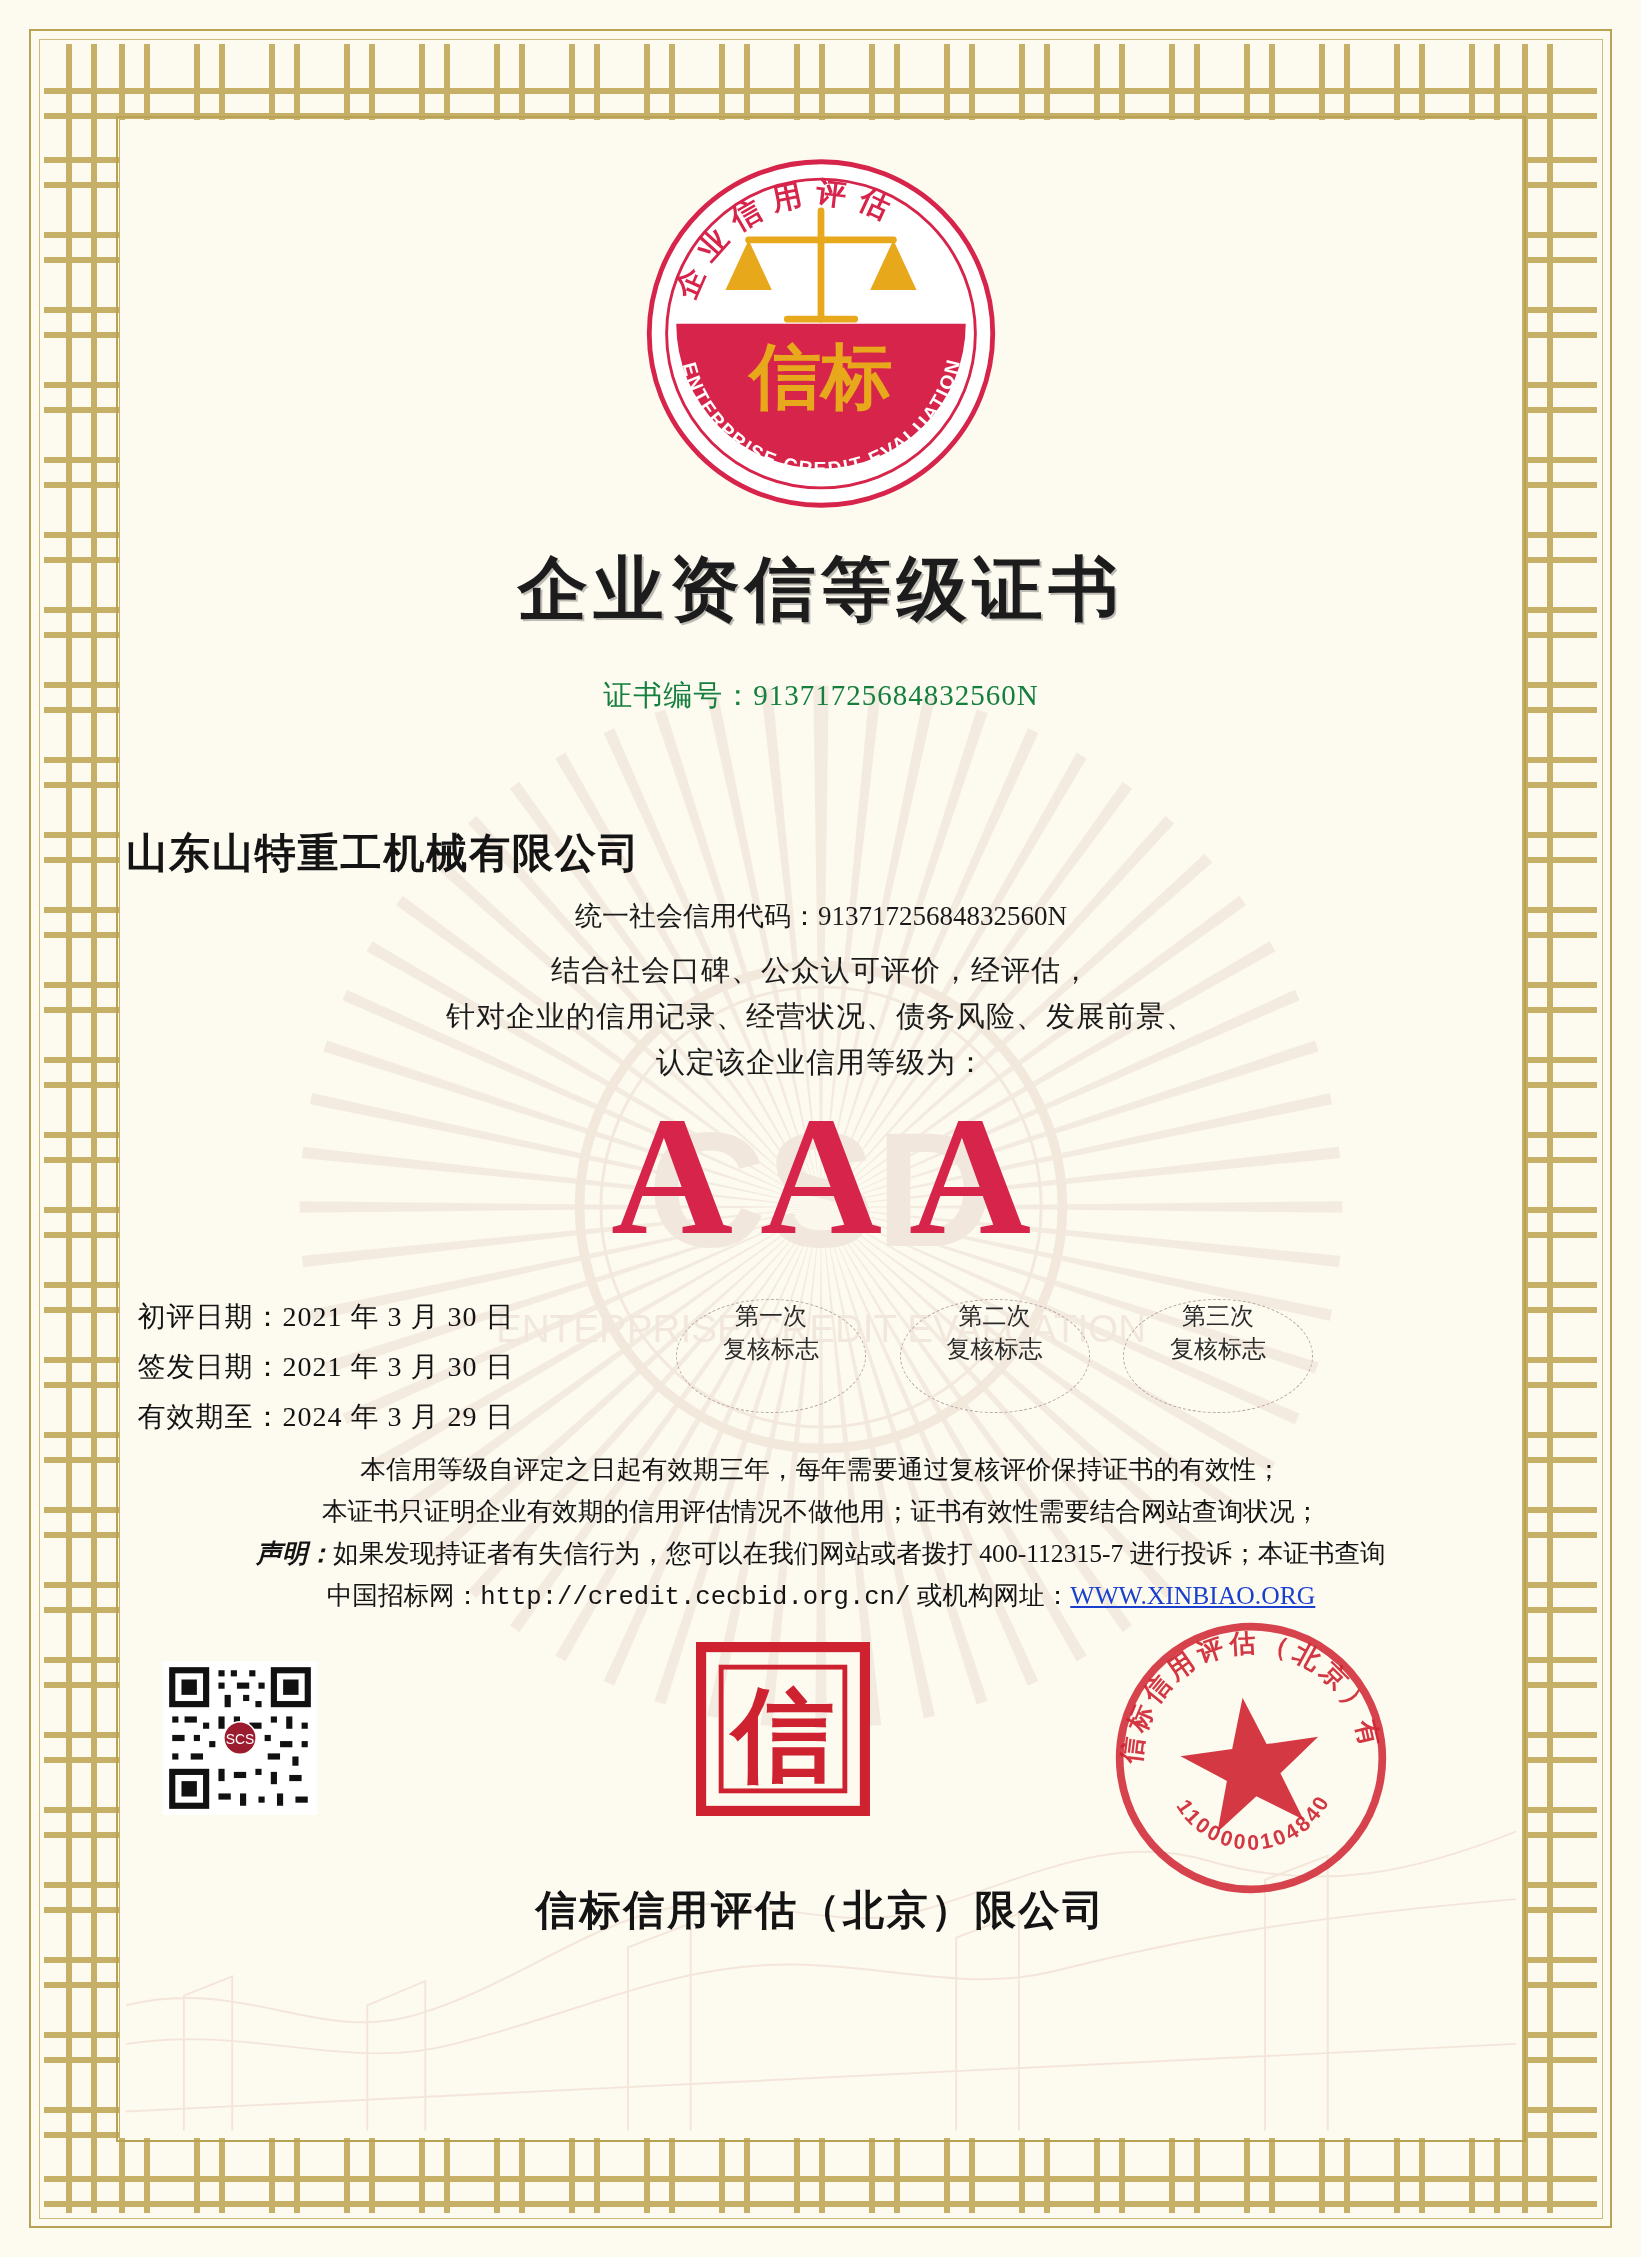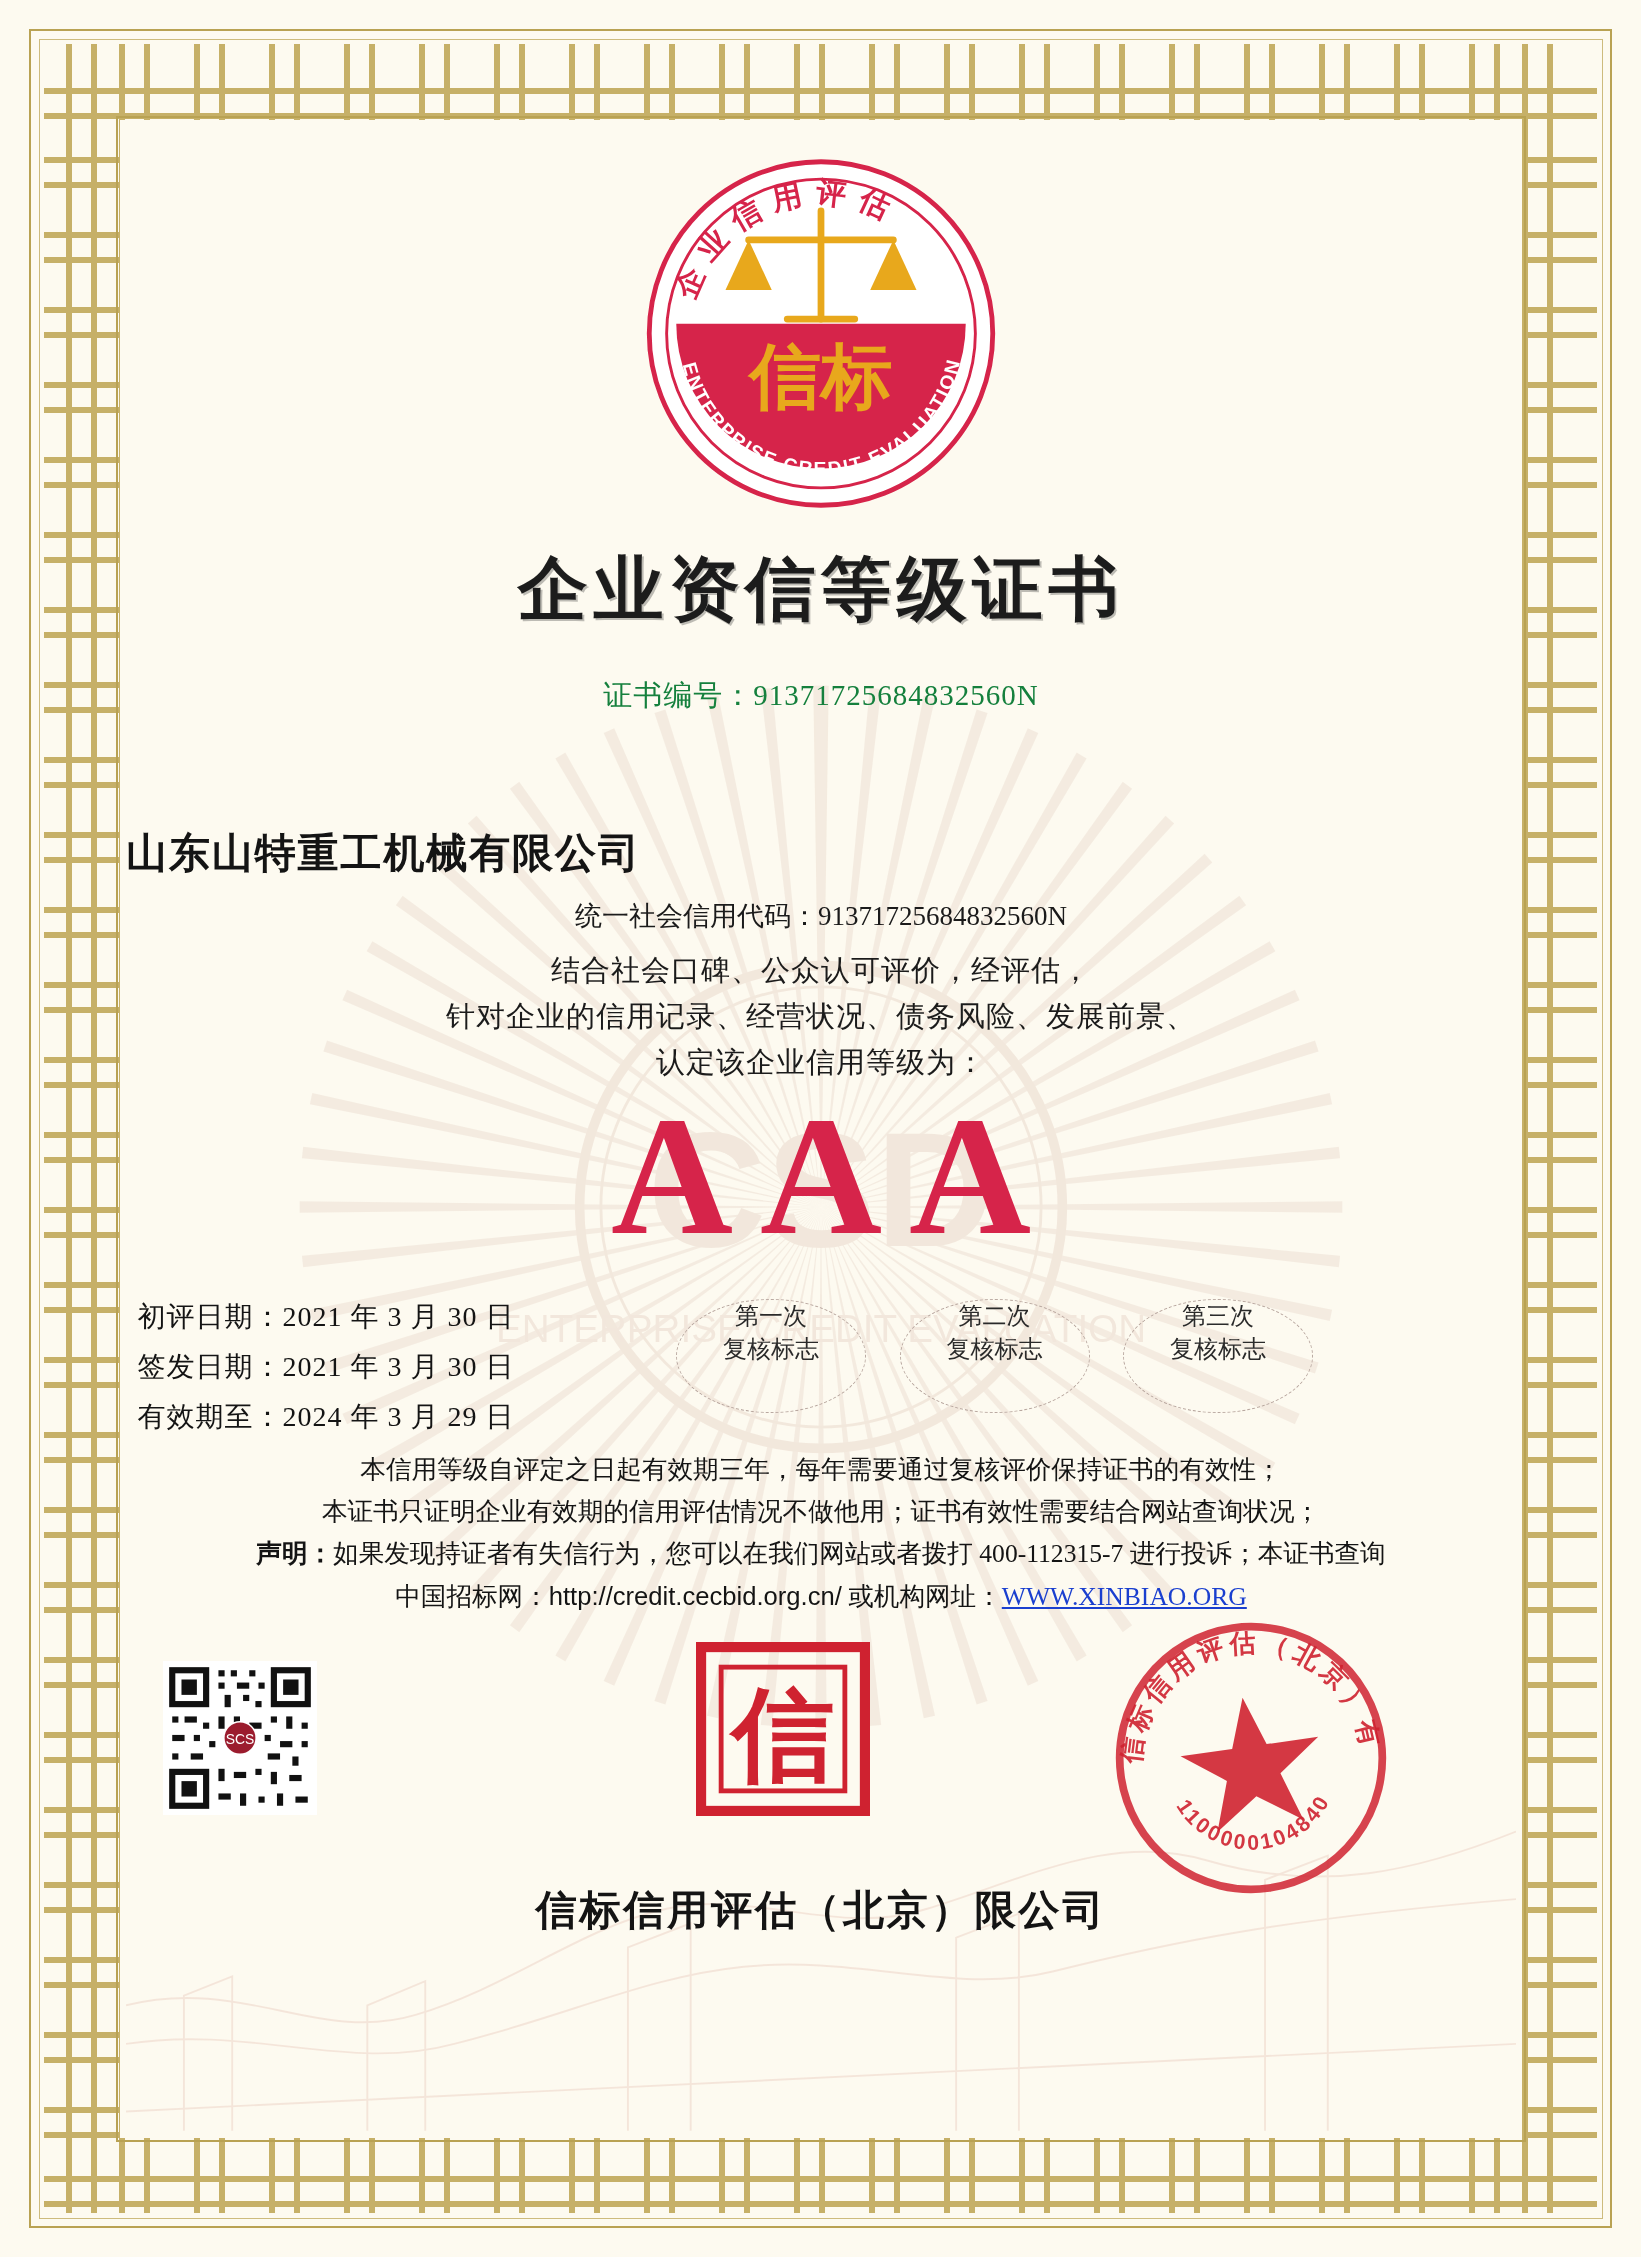--- a/index.html
+++ b/index.html
@@ -214,28 +214,29 @@
     top: 1323px;
     left: 0;
     width: 100%;
     text-align: center;
     font-size: 25.6px;
     line-height: 42px;
     color: #141414;
   }
   .statement .lead {
     font-weight: bold;
+    font-style: italic;
   }
   .statement a, .statement .link {
     color: #1a3fcf;
     text-decoration: underline;
     margin-top: 39px;
   }
   .statement .mono {
-    font-family: Liberation Sans, sans-serif;
+    font-family: Liberation Mono, monospace;
   }
 
   
   .qr {
     position: absolute;
     left: 37px;
     top: 1535px;
     width: 154px; height: 154px;
   }
   .red-seal-square {

